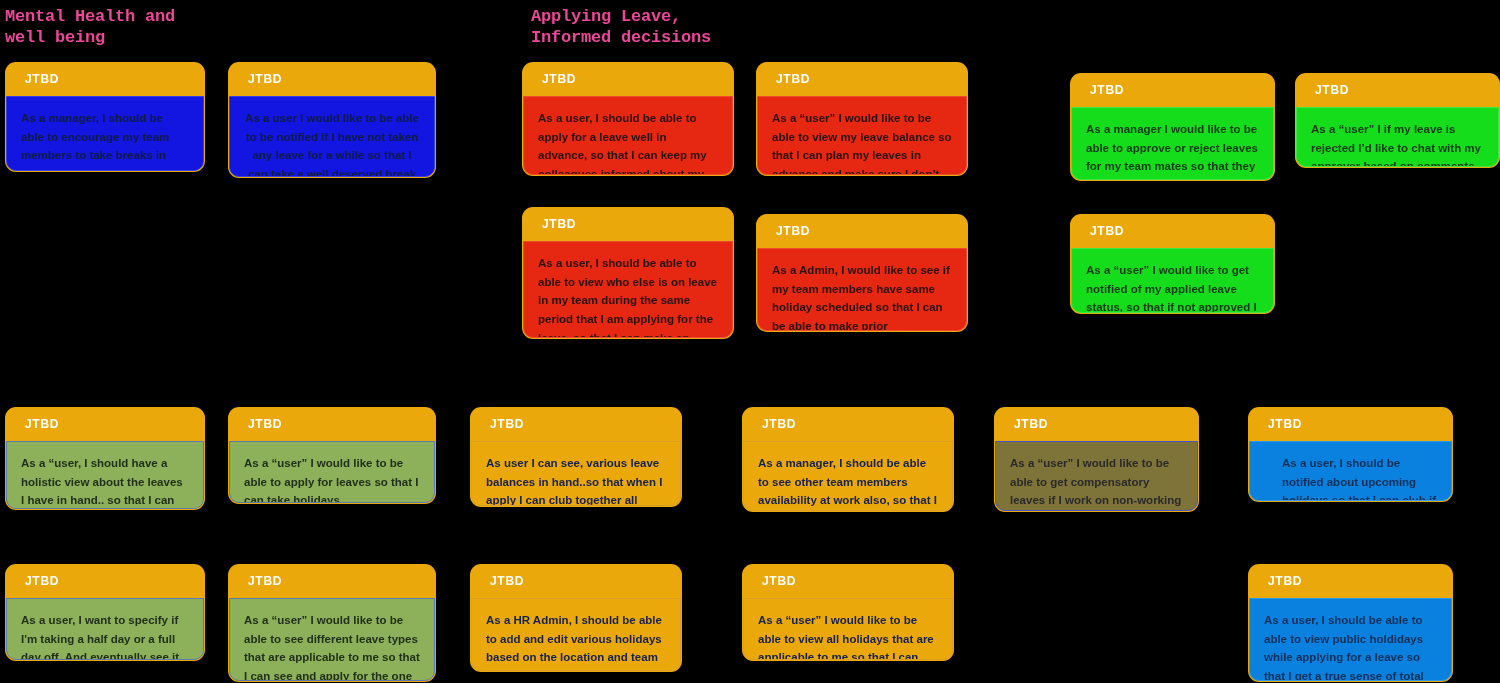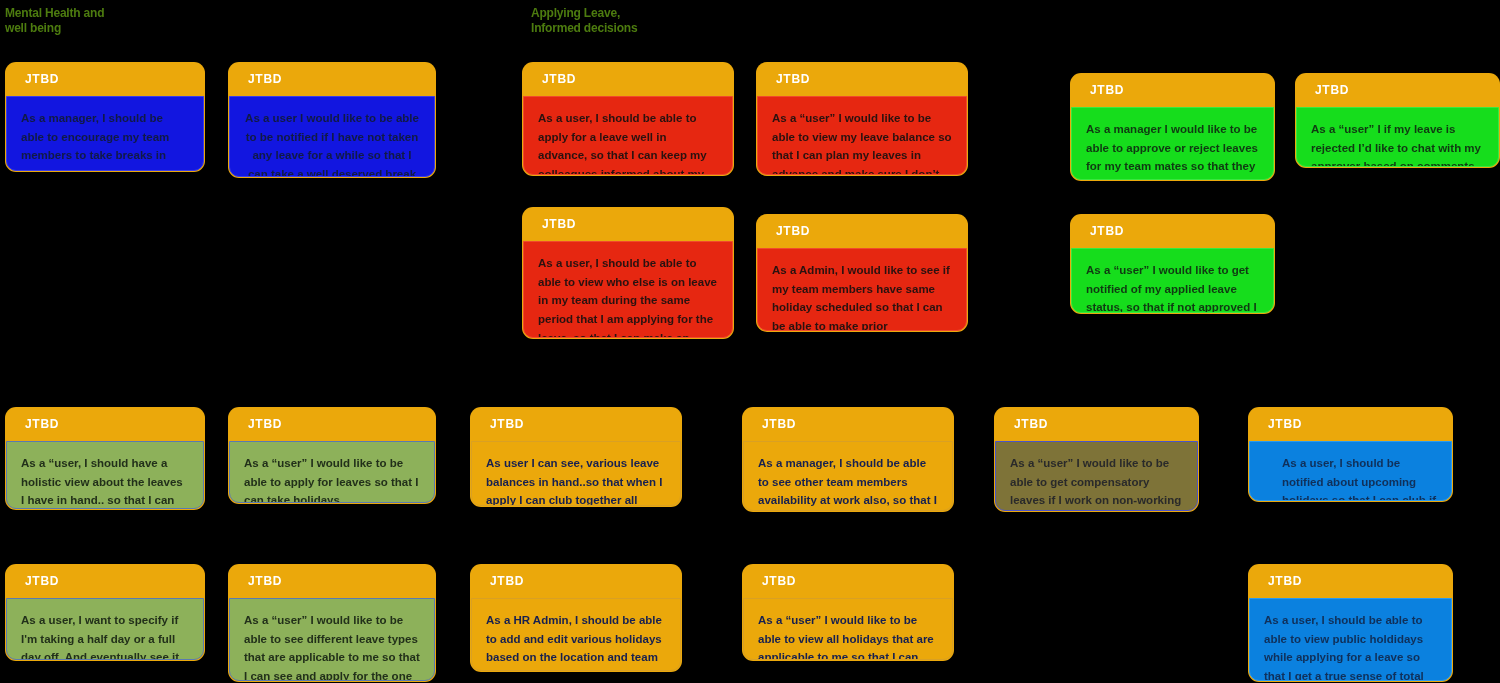--- a/index.html
+++ b/index.html
@@ -16,24 +16,24 @@
   #board {
     position: relative;
     width: 1500px;
     height: 683px;
     background: #000000;
   }
 
   
   .col-heading {
     position: absolute;
-    color: #4d7c0f;
-    font-family: Liberation Sans, sans-serif;
+    color: #ec4899;
+    font-family: Liberation Mono, monospace;
     font-weight: bold;
-    font-size: 12px;
+    font-size: 17px;
     line-height: 1.25;
     letter-spacing: -0.2px;
     white-space: pre-line;
   }
 
   
   .card {
     position: absolute;
     background: #EBA80B;
     border-radius: 11px;

